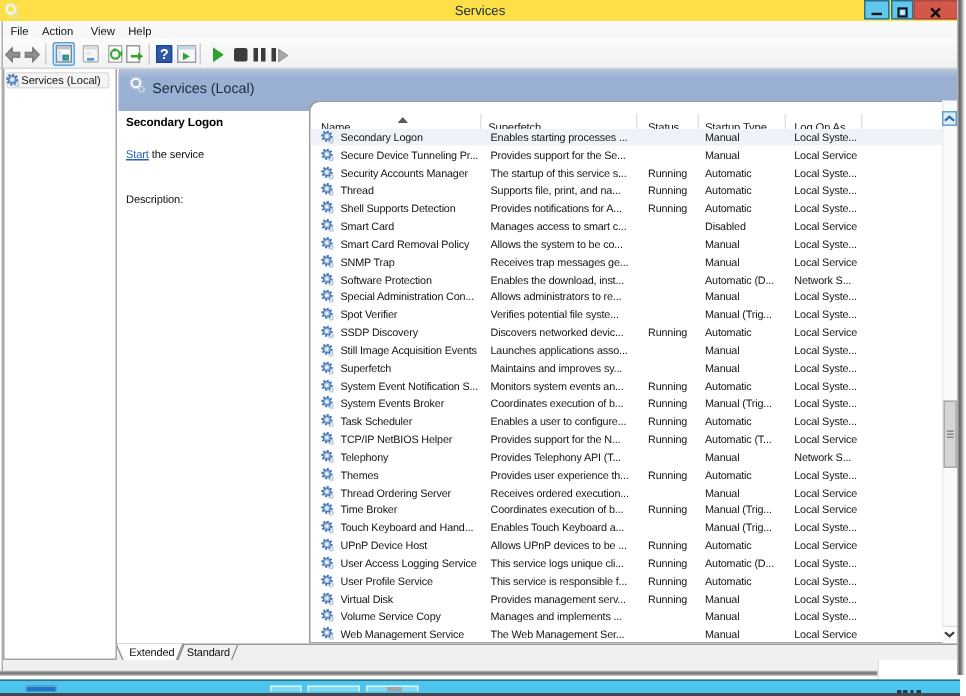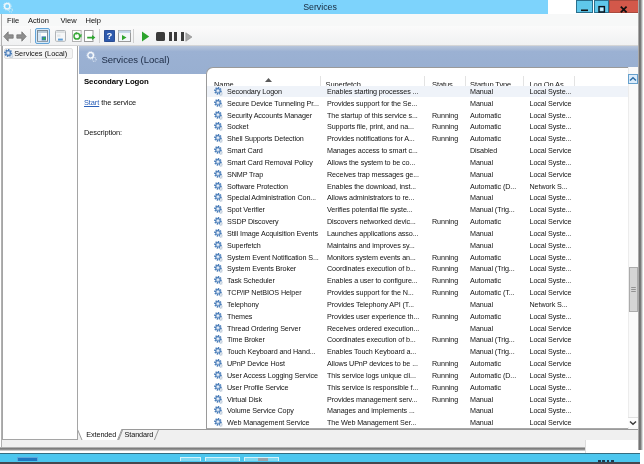--- a/index.html
+++ b/index.html
@@ -1,19 +1,19 @@
 <!DOCTYPE html>
 <html><head><meta charset="utf-8"><style>
 *{margin:0;padding:0;box-sizing:border-box}
 html,body{width:644px;height:464px;overflow:hidden;background:#fff;
 font-family:"Liberation Sans",sans-serif;-webkit-font-smoothing:antialiased}
 #w{position:relative;width:644px;height:464px}
 .abs{position:absolute}
 
-#tb{left:0;top:0;width:548px;height:13.5px;background:#7dd3fc}
+#tb{left:0;top:0;width:640px;height:13.5px;background:#fde047}
 #tb .ttl{left:0;top:1.6px;width:640px;text-align:center;font-size:8.8px;font-weight:400;color:#17273a}
 .wbtn{top:0;height:12.5px;border:1px solid rgba(16,65,92,.65);background:#5fc8eb;color:#000}
 #bmin{left:576px;width:17px}
 #bmax{left:593.5px;width:15.5px}
 #bcls{left:609px;width:29.5px;background:#d3584a;border-color:#a94a3e}
 
 #mb{left:0;top:13.5px;width:640px;height:12.5px;background:#f7f8f8}
 .mi{position:absolute;top:16.3px;font-size:7.5px;color:#101010}
 
 #tlb{left:0;top:26px;width:640px;height:20px;background:linear-gradient(#fbfbfb,#f0f1f2);border-bottom:1px solid #d4d5d6}
@@ -226,21 +226,21 @@
         <span class="c1">Security Accounts Manager</span>
         <span class="c2">The startup of this service s...</span>
         <span class="c3">Running</span>
         <span class="c4">Automatic</span>
         <span class="c5">Local Syste...</span>
       </div>
 <div class="r">
         <svg class="gi" viewBox="0 0 10 10">
           <use href="#gear"></use>
         </svg>
-        <span class="c1">Socket</span>
+        <span class="c1">Thread</span>
         <span class="c2">Supports file, print, and na...</span>
         <span class="c3">Running</span>
         <span class="c4">Automatic</span>
         <span class="c5">Local Syste...</span>
       </div>
 <div class="r">
         <svg class="gi" viewBox="0 0 10 10">
           <use href="#gear"></use>
         </svg>
         <span class="c1">Shell Supports Detection</span>

